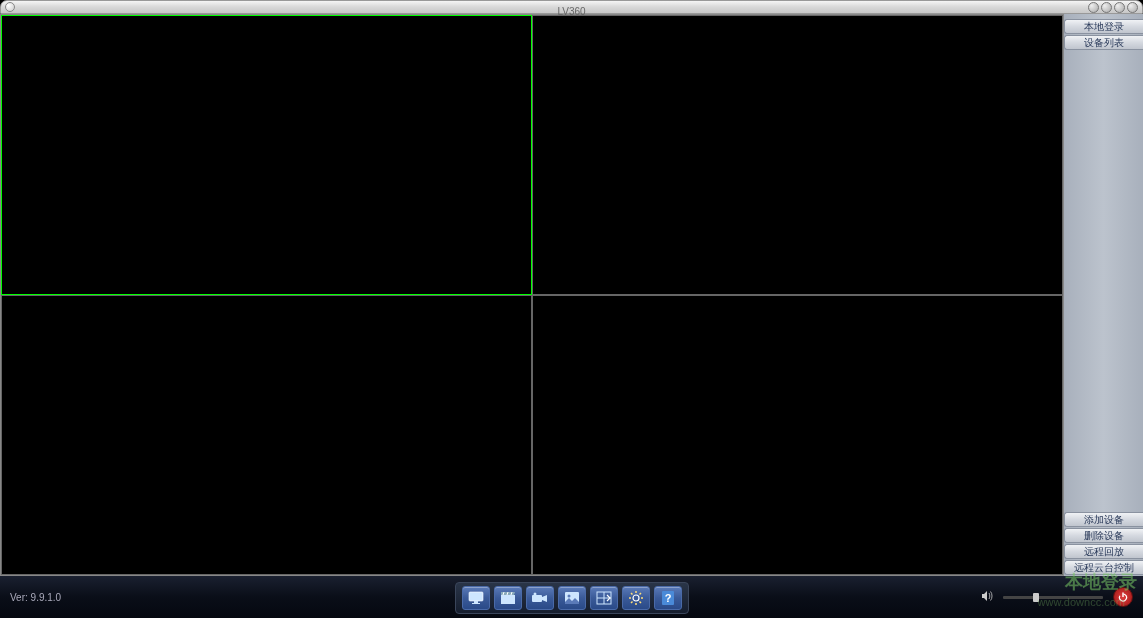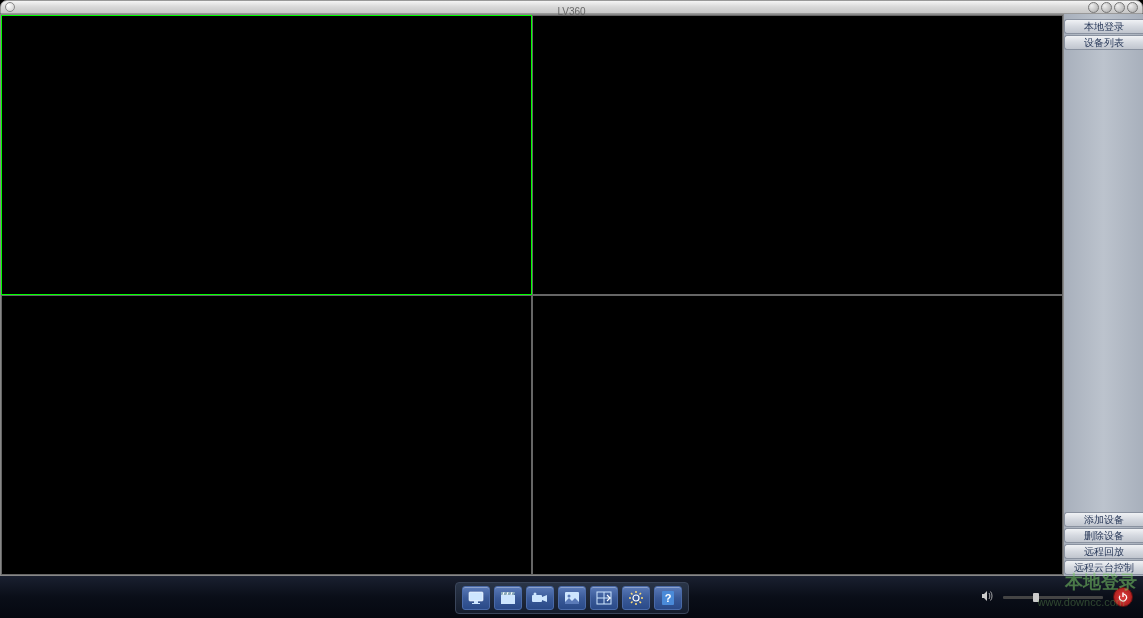--- a/index.html
+++ b/index.html
@@ -244,20 +244,23 @@
     <div class="sidebar-bottom" id="sidebar-bottom">
         <div class="sidebar-btn">添加设备</div>
         <div class="sidebar-btn">删除设备</div>
         <div class="sidebar-btn">远程回放</div>
         <div class="sidebar-btn">远程云台控制</div>
       </div>
   </div>
 </div>
 
 <div class="bottom-bar">
+  <div class="bottom-left-curve">
+    <span class="version-text">Ver: 9.9.1.0</span>
+  </div>
 
   <div class="toolbar-center" id="toolbar-center">
       <div class="toolbar-btn">
         <svg viewBox="0 0 18 16">
           <rect x="2" y="2" width="14" height="9" rx="1" fill="#cde6ff" stroke="#fff" stroke-width="0.6"></rect>
           <rect x="7" y="11" width="4" height="2" fill="#cde6ff"></rect>
           <rect x="5" y="13" width="8" height="1" fill="#cde6ff"></rect>
         </svg>
       </div>
       <div class="toolbar-btn">

